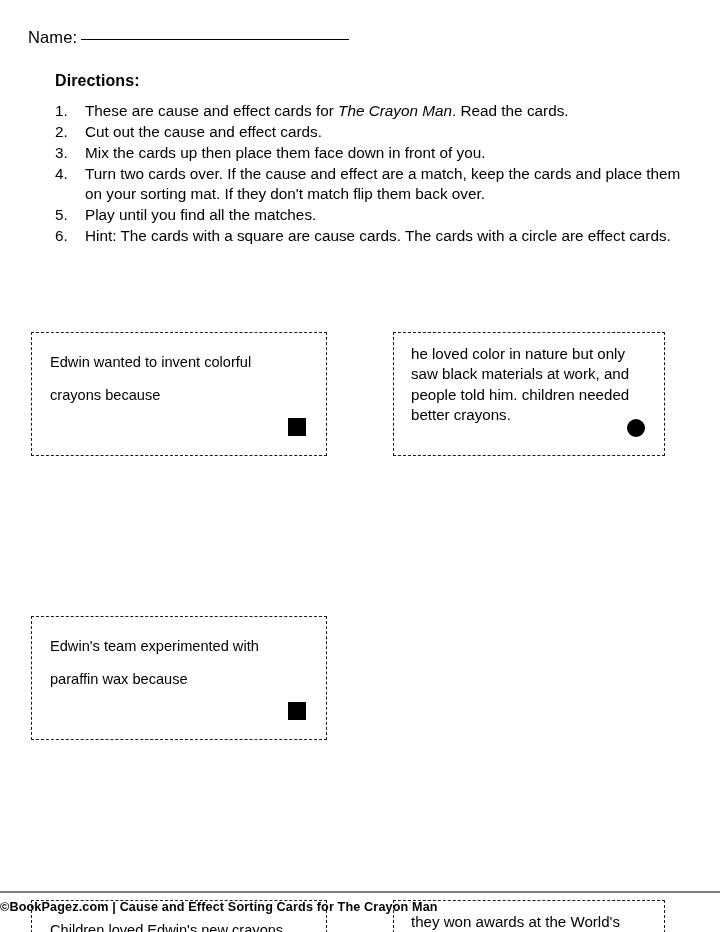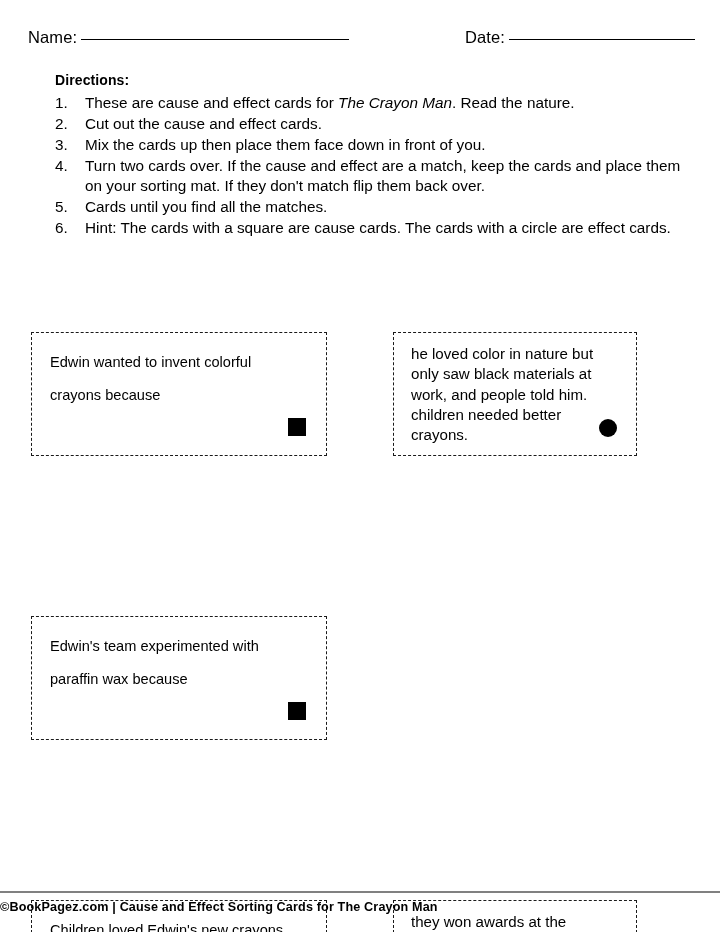--- a/index.html
+++ b/index.html
@@ -47,22 +47,22 @@
 
   
   .directions {
     position: absolute;
     top: 72px;
     left: 55px;
     width: 640px;
   }
   .directions-heading {
     font-weight: bold;
-    font-size: 14px;
-    margin: 0 0 5px 0;
+    font-size: 16px;
+    margin: 0 0 11px 0;
     letter-spacing: 0.1px;
   }
   .dir-list {
     margin: 0;
     padding: 0;
     list-style: none;
   }
   .dir-item {
     display: flex;
     align-items: flex-start;
@@ -91,21 +91,21 @@
     position: relative;
     width: 720px;
   }
   .card {
     position: absolute;
     border: 1.7px dashed #1a1a1a;
     box-sizing: border-box;
     background: #fff;
   }
   .card-cause { left: 31px; width: 296px; }
-  .card-effect { left: 393px; width: 244px; }
+  .card-effect { left: 393px; width: 272px; }
 
   .card-text {
     position: absolute;
     left: 18px;
     right: 20px;
     top: 13px;
   }
   .card-cause .card-text {
     font-size: 14.6px;
     line-height: 2.28;
@@ -156,48 +156,44 @@
   }
 </style>
 </head>
 <body>
 
 <div class="name-date-row">
   <div class="field field-name">
     <span class="field-label">Name:</span>
     <span class="field-rule rule-name"></span>
   </div>
-  <div class="field field-date">
-    <span class="field-label">Date:</span>
-    <span class="field-rule rule-date"></span>
-  </div>
 </div>
 
 <div class="directions">
   <div class="directions-heading">Directions:</div>
   <ol class="dir-list" id="dir-list">
       <li class="dir-item">
         <span class="dir-num">1.</span>
-        <span class="dir-text"><span>These are cause and effect cards for </span><i>The Crayon Man</i><span>.  Read the nature.</span></span>
+        <span class="dir-text"><span>These are cause and effect cards for </span><i>The Crayon Man</i><span>.  Read the cards.</span></span>
       </li>
       <li class="dir-item">
         <span class="dir-num">2.</span>
         <span class="dir-text"><span>Cut out the cause and effect cards.</span></span>
       </li>
       <li class="dir-item">
         <span class="dir-num">3.</span>
         <span class="dir-text"><span>Mix the cards up then place them face down in front of you.</span></span>
       </li>
       <li class="dir-item">
         <span class="dir-num">4.</span>
         <span class="dir-text"><span>Turn two cards over.  If the cause and effect are a match, keep the cards and place them on your sorting mat.  If they don't match flip them back over.</span></span>
       </li>
       <li class="dir-item">
         <span class="dir-num">5.</span>
-        <span class="dir-text"><span>Cards until you find all the matches.</span></span>
+        <span class="dir-text"><span>Play until you find all the matches.</span></span>
       </li>
       <li class="dir-item">
         <span class="dir-num">6.</span>
         <span class="dir-text"><span>Hint: The cards with a square are cause cards.  The cards with a circle are effect cards.</span></span>
       </li>
     </ol>
 </div>
 
 <div class="cards" id="cards-container">
     <div class="card-row" style="height: 142px;">

